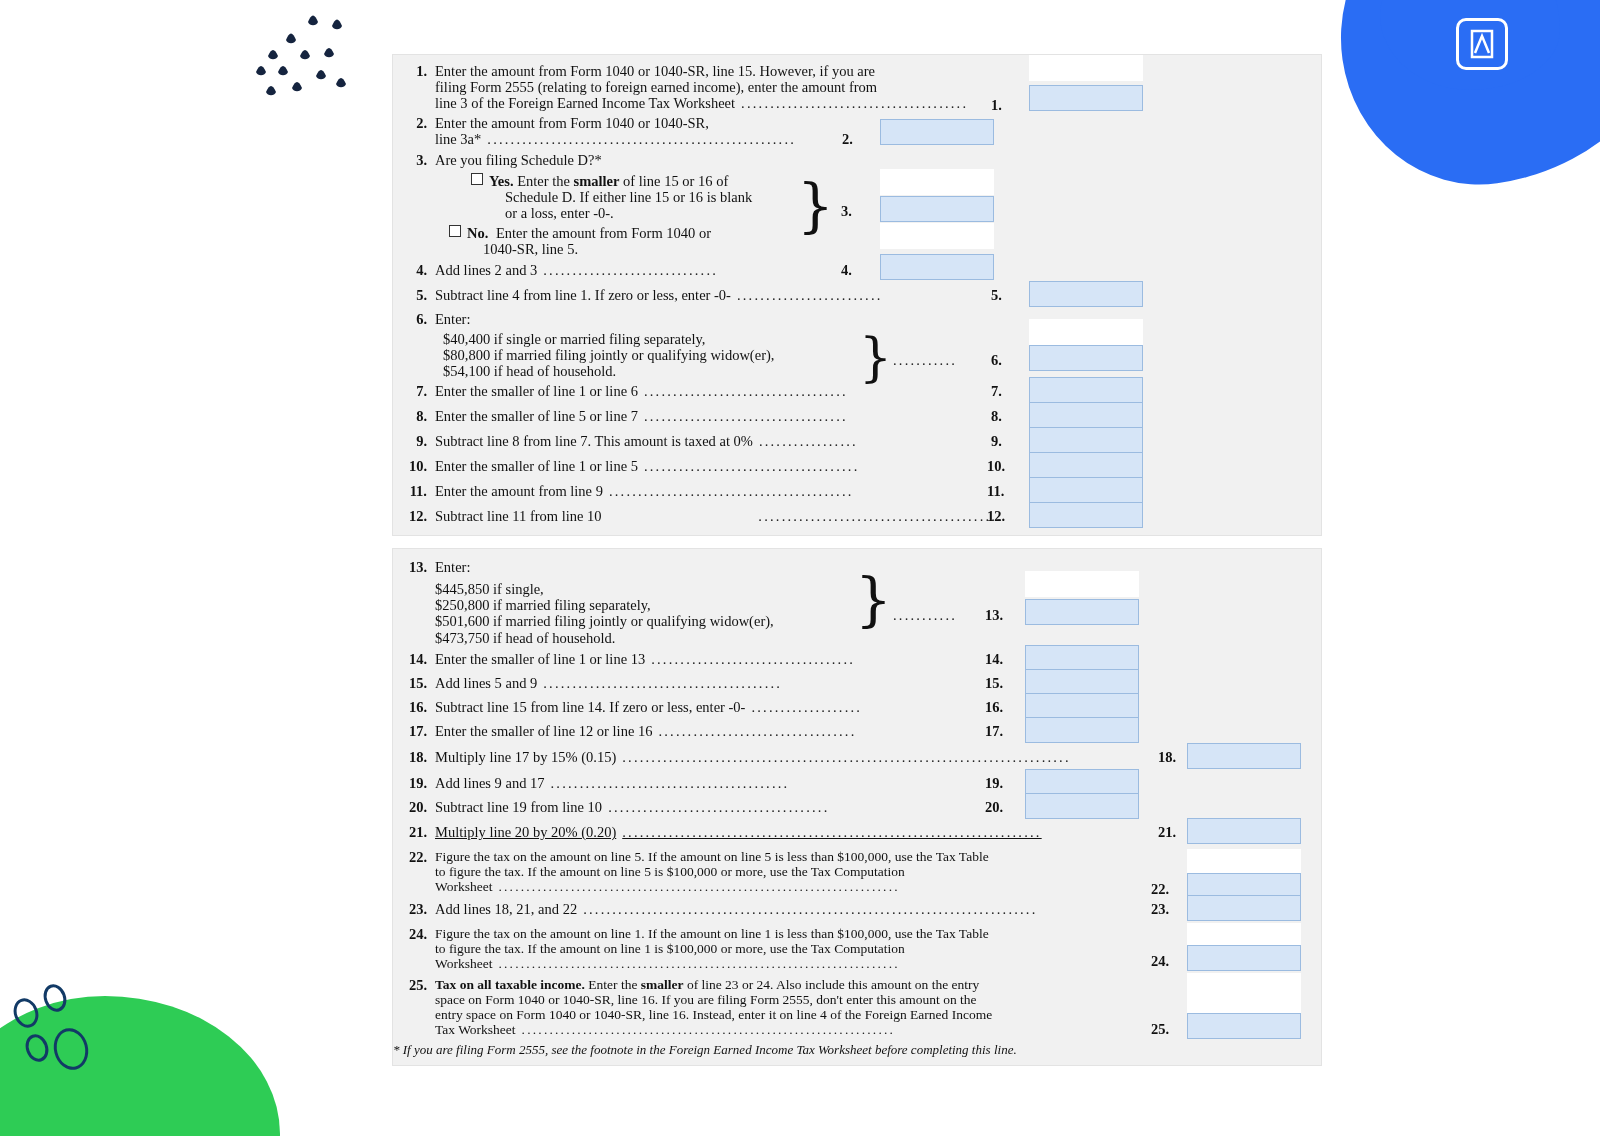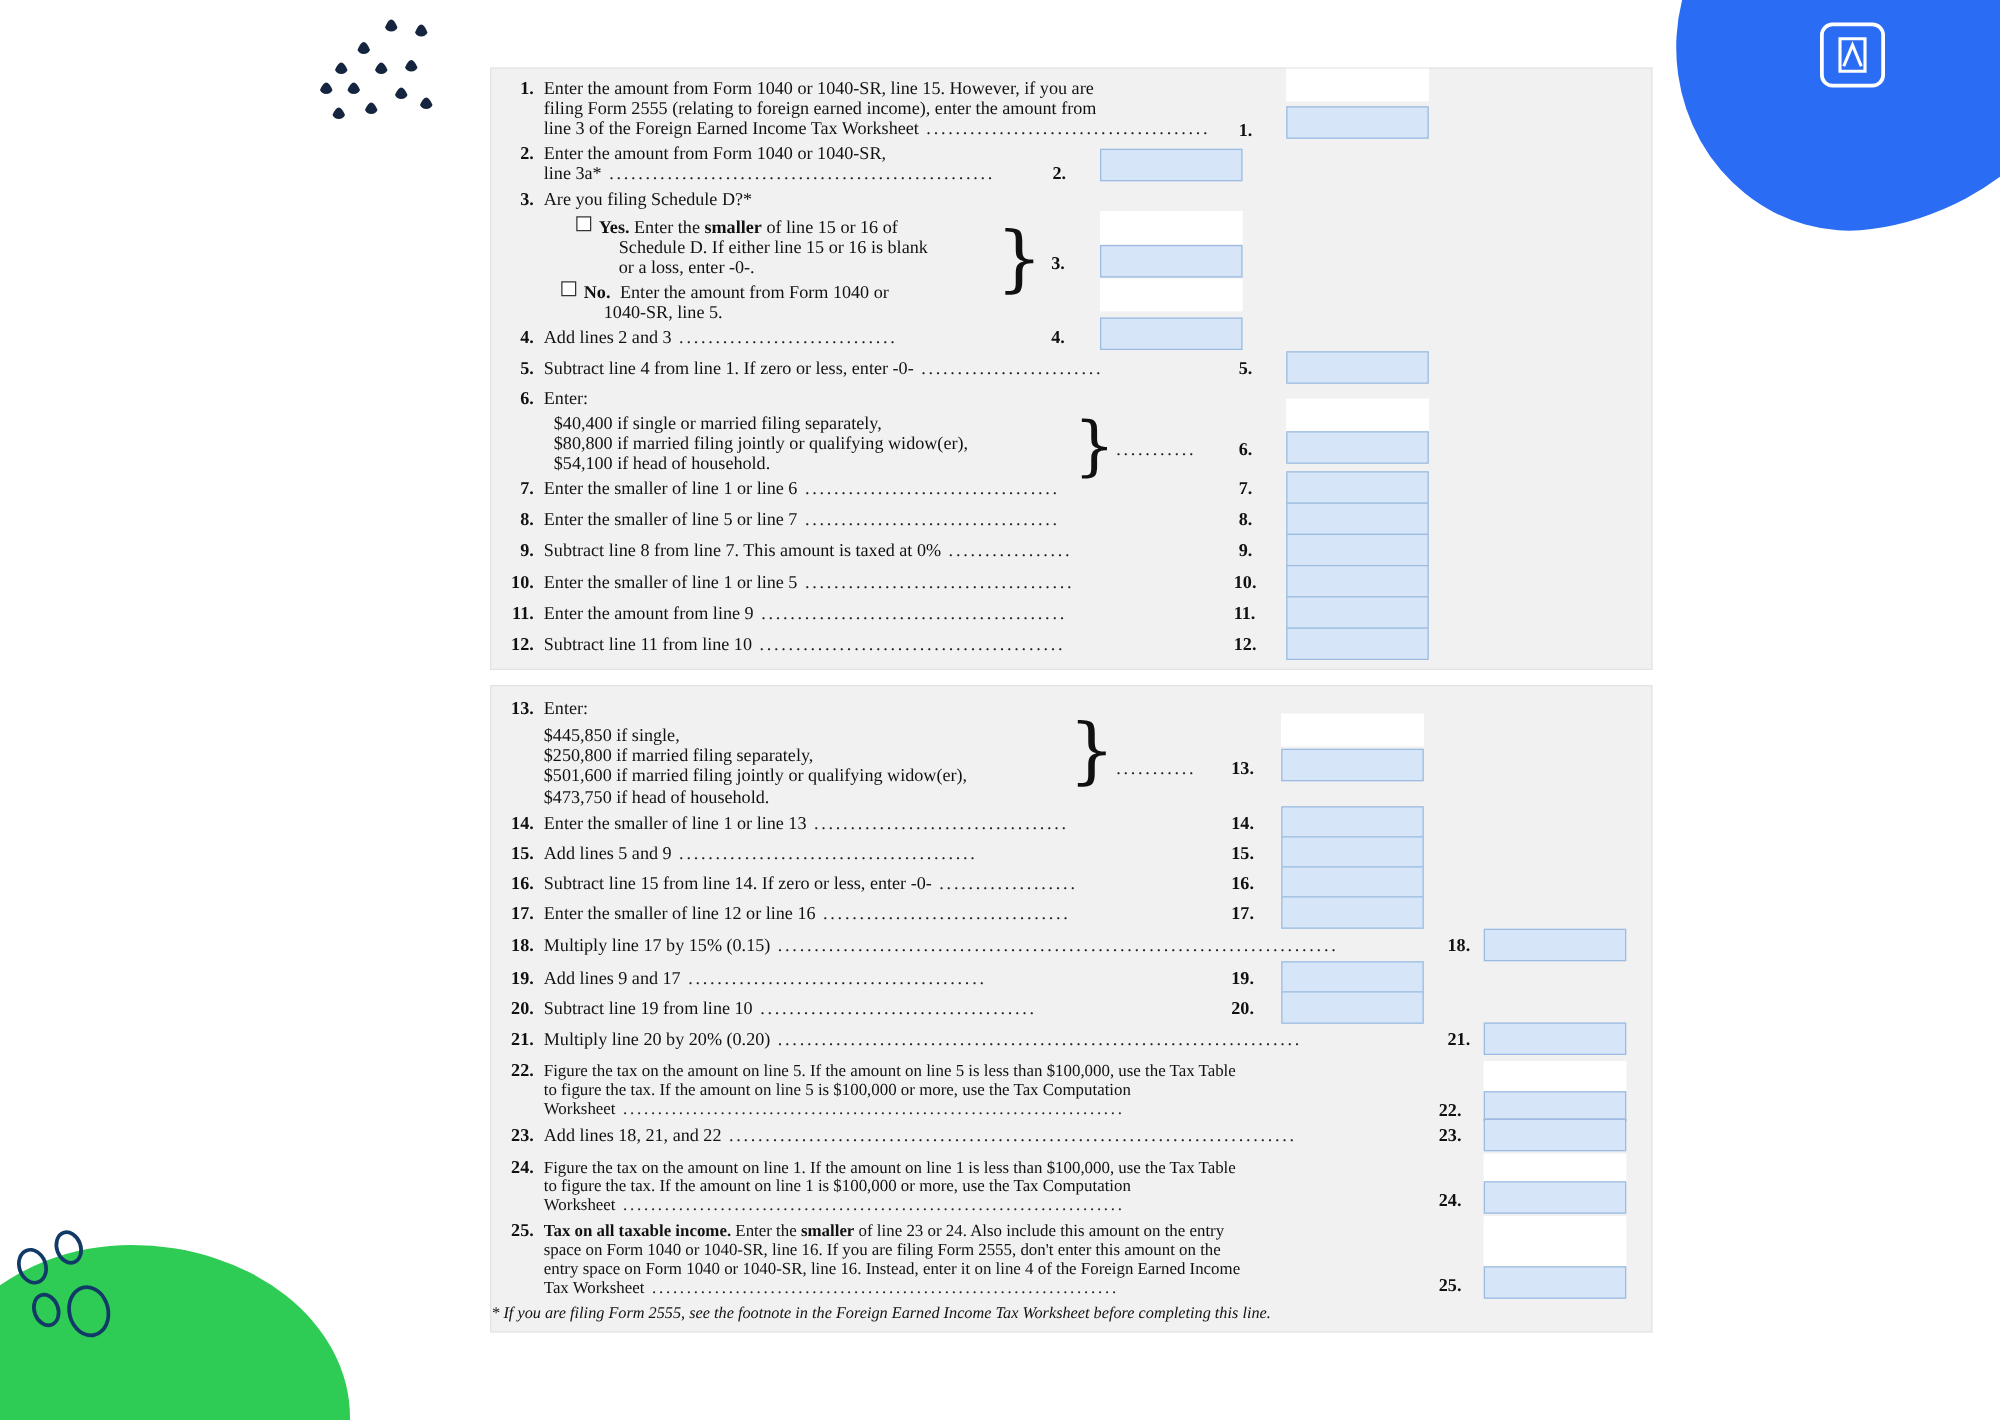--- a/index.html
+++ b/index.html
@@ -209,21 +209,21 @@
         </div>
       </div>
       <div class="inline-num" style="left:449px; top:76px;">2.</div>
       <div class="box" style="left:487px; top:64px; width:114px; height:26px;"></div>
 
       <div class="row" style="position:absolute; left:0; top:97px; width:560px;">
         <div class="num">3.</div>
         <div class="txt">Are you filing Schedule D?*</div>
       </div>
 
-      <div style="position:absolute; left:44px; top:118px; width:420px;">
+      <div style="position:absolute; left:54px; top:118px; width:420px;">
         <div class="sub" style="text-indent:0;">
           <span class="chk"></span><span class="bold">Yes.</span>
           <span>
             Enter the <b>smaller</b> of line 15 or 16 of
           </span>
         </div>
         <div class="sub2">Schedule D. If either line 15 or 16 is blank</div>
         <div class="sub2">or a loss, enter -0-.</div>
       </div>
 
@@ -321,21 +321,21 @@
         <div class="txt" style="display:flex;align-items:baseline;">
           <span>Enter the amount from line 9</span>
           <span class="dots" style="flex:1 1 auto; margin-left:6px;">..........................................</span>
         </div>
       </div>
       <div class="inline-num" style="left:594px; top:428px;">11.</div>
       <div class="box" style="left:636px; top:422px; width:114px; height:26px;"></div>
 
       <div class="row" style="position:absolute; left:0; top:453px; width:610px;">
         <div class="num">12.</div>
-        <div class="txt" style="display:flex;align-items:baseline;">
+        <div class="txt" style="display:flex;align-items:baseline;text-align:right;">
           <span>Subtract line 11 from line 10</span>
           <span class="dots" style="flex:1 1 auto; margin-left:6px;">..........................................</span>
         </div>
       </div>
       <div class="inline-num" style="left:594px; top:453px;">12.</div>
       <div class="box" style="left:636px; top:447px; width:114px; height:26px;"></div>
 
     </div>
   </div>
 
@@ -423,21 +423,21 @@
         <div class="txt" style="display:flex;align-items:baseline;">
           <span>Subtract line 19 from line 10</span>
           <span class="dots" style="flex:1 1 auto; margin-left:6px;">......................................</span>
         </div>
       </div>
       <div class="inline-num" style="left:592px; top:250px;">20.</div>
       <div class="box" style="left:632px; top:244px; width:114px; height:26px;"></div>
 
       <div class="row" style="position:absolute; left:0; top:275px; width:745px;">
         <div class="num">21.</div>
-        <div class="txt" style="display:flex;align-items:flex-end;">
+        <div class="txt" style="display:flex;align-items:flex-end;text-decoration:underline;">
           <span>Multiply line 20 by 20% (0.20)</span>
           <span class="dots" style="flex:1 1 auto; margin-left:6px;">........................................................................</span>
         </div>
       </div>
       <div class="inline-num" style="left:765px; top:275px;">21.</div>
       <div class="box" style="left:794px; top:269px; width:114px; height:26px;"></div>
 
       <div class="row" style="position:absolute; left:0; top:300px; width:745px;">
         <div class="num">22.</div>
         <div class="txt" style="font-size:13.5px;">

